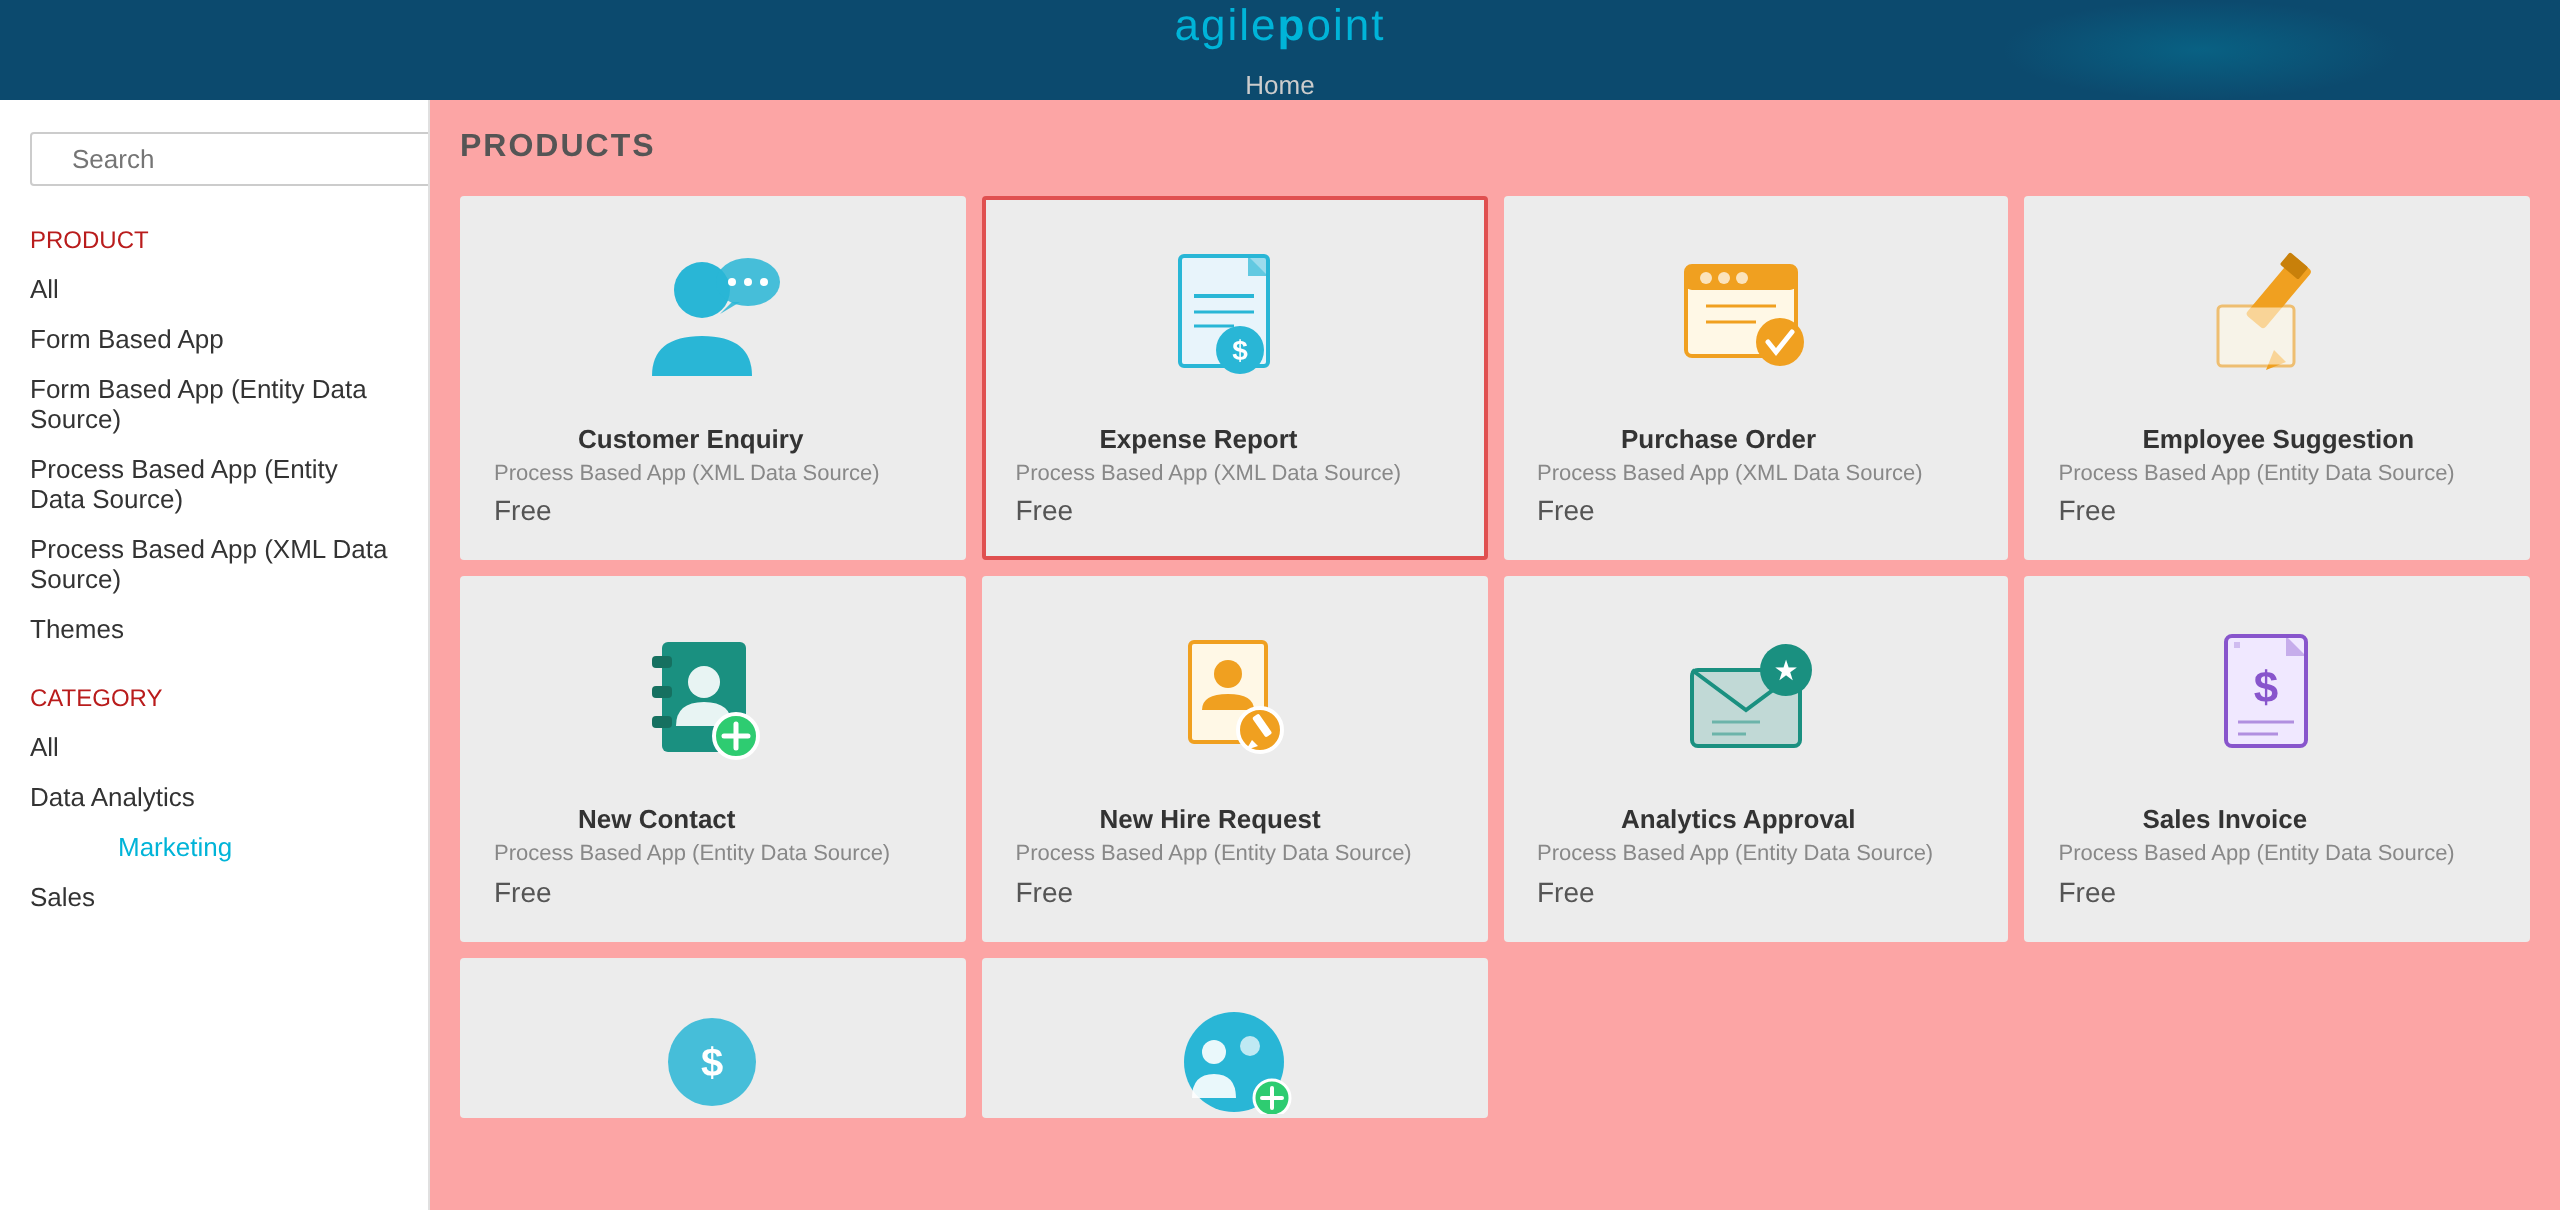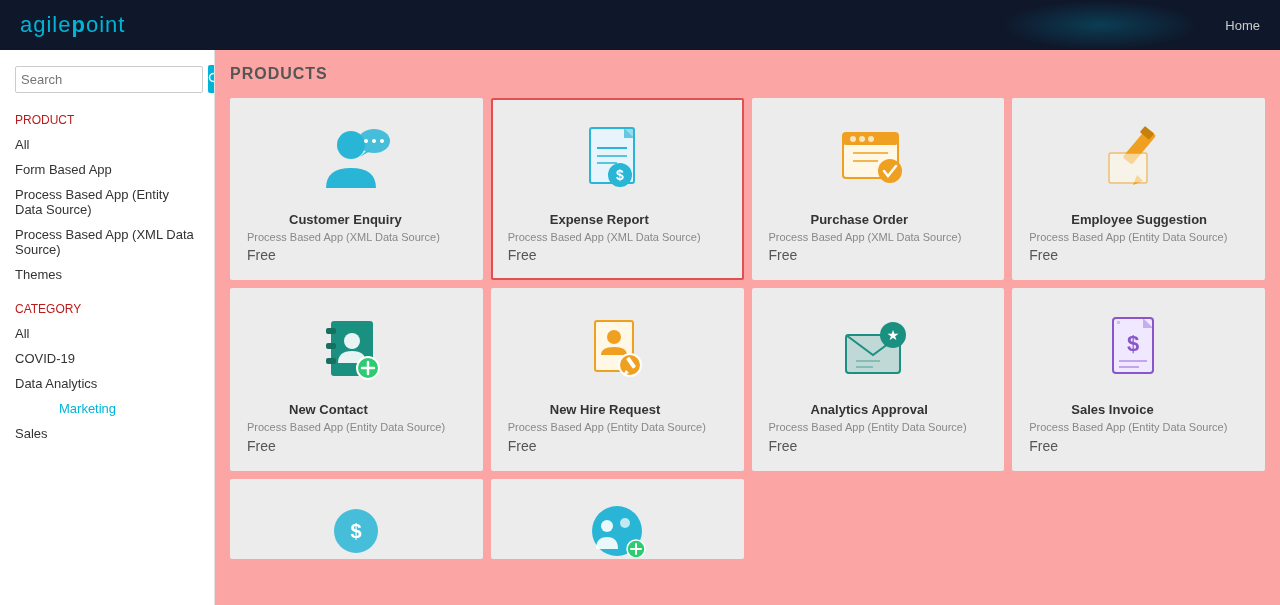--- a/index.html
+++ b/index.html
@@ -1,27 +1,28 @@
 <!DOCTYPE html>
 <html><head>
   <meta charset="utf-8">
   <style>
     * { box-sizing: border-box; margin: 0; padding: 0; }
     body { font-family: Arial, sans-serif; font-size: 13px; color: #333; background: #fff; }
 
     
     .header {
-      background: #0f172a;
+      background: #0c4a6e;
       height: 50px;
       display: flex;
       align-items: center;
       justify-content: space-between;
       padding: 0 20px;
       position: relative;
       overflow: hidden;
+      flex-direction: column;
     }
     .header::after {
       content: '';
       position: absolute;
       right: 80px;
       top: 0;
       width: 200px;
       height: 50px;
       background: radial-gradient(ellipse at center, rgba(0,150,180,0.3) 0%, transparent 70%);
     }
@@ -55,21 +56,21 @@
     }
     .search-area {
       padding: 0 15px 15px 15px;
       display: flex;
       align-items: center;
       gap: 5px;
     }
     .search-input {
       flex: 1;
       border: 1px solid #ccc;
-      padding: 5px 5px;
+      padding: 5px 20px;
       font-size: 13px;
       border-radius: 2px;
       color: #999;
     }
     .search-btn {
       background: #00b4d8;
       border: none;
       width: 28px;
       height: 28px;
       cursor: pointer;
@@ -188,27 +189,27 @@
         <svg width="14" height="14" viewBox="0 0 14 14" fill="none">
           <circle cx="5.5" cy="5.5" r="4" stroke="white" stroke-width="1.5"></circle>
           <line x1="8.5" y1="8.5" x2="12" y2="12" stroke="white" stroke-width="1.5" stroke-linecap="round"></line>
         </svg>
       </button>
     </div>
 
     <div class="sidebar-section-title">PRODUCT</div>
     <div class="sidebar-item">All</div>
     <div class="sidebar-item">Form Based App</div>
+    <div class="sidebar-item">Form Based App (Entity Data Source)</div>
     <div class="sidebar-item">Process Based App (Entity Data Source)</div>
     <div class="sidebar-item">Process Based App (XML Data Source)</div>
     <div class="sidebar-item">Themes</div>
 
     <div class="sidebar-section-title" style="margin-top:10px;">CATEGORY</div>
     <div class="sidebar-item">All</div>
-    <div class="sidebar-item">COVID-19</div>
     <div class="sidebar-item">Data Analytics</div>
     <div class="sidebar-item active" style="color:#00b4d8;">Marketing</div>
     <div class="sidebar-item">Sales</div>
   </div>
 
   <div class="main">
     <div class="page-title">PRODUCTS</div>
 
     <div class="product-grid">
 

